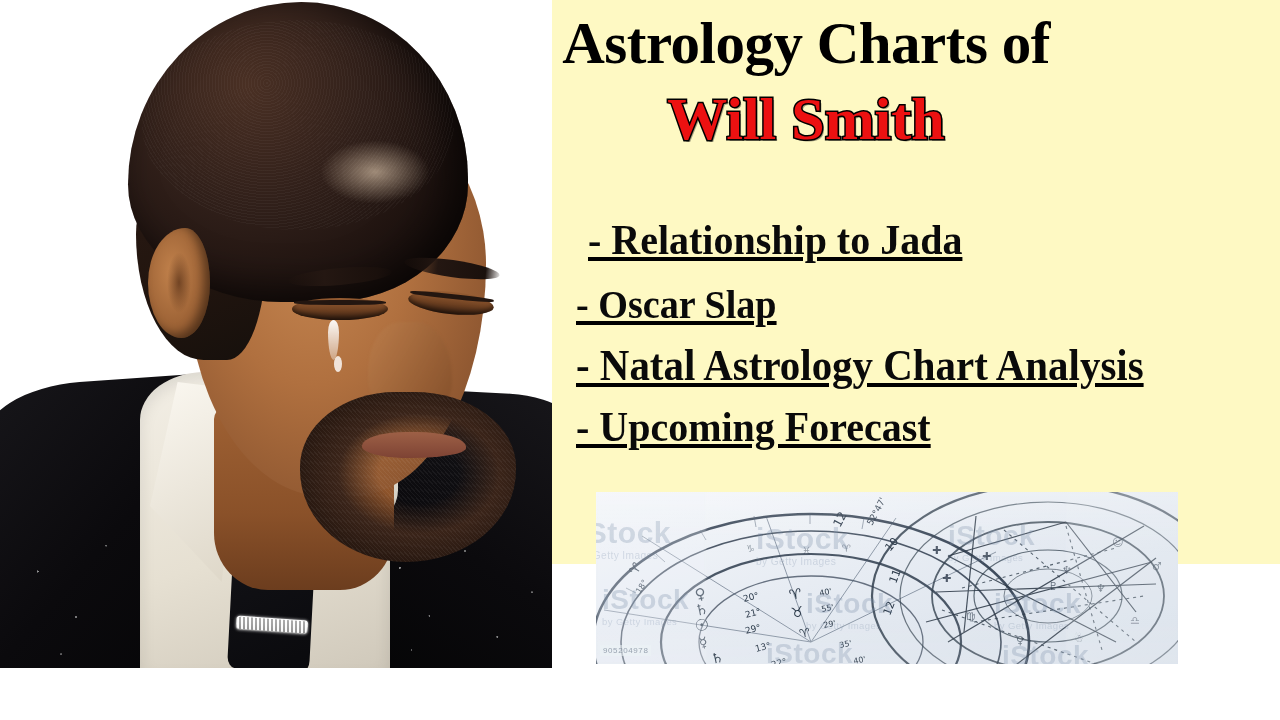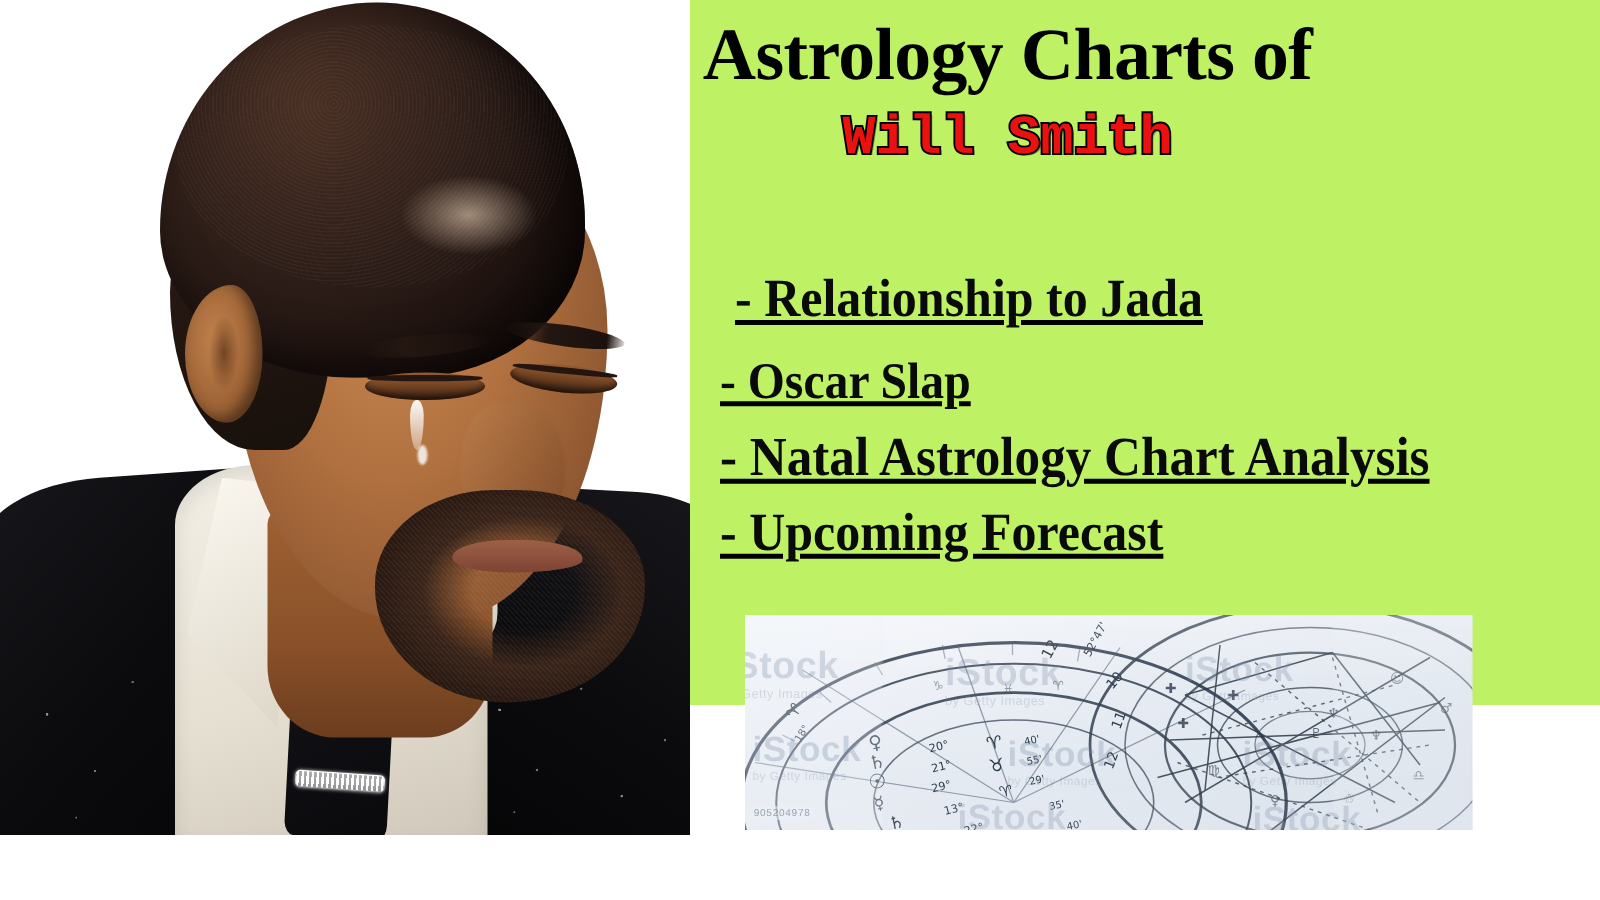--- a/index.html
+++ b/index.html
@@ -10,21 +10,21 @@
   body {
     width: 1280px;
     height: 720px;
     overflow: hidden;
     font-family: "Liberation Serif", serif;
   }
   #slide {
     position: relative;
     width: 1280px;
     height: 564px;
-    background: #bef264;
+    background: #fef9c3;
   }
 
   
   .photo-wrap {
     position: absolute;
     left: 0px;
     top: 0px;
     width: 552px;
     height: 668px;
     overflow: hidden;
@@ -327,29 +327,28 @@
     color: #000000;
     letter-spacing: -0.5px;
     white-space: nowrap;
   }
   .title-line2 {
     position: absolute;
     left: 486px;
     top: 88px;
     width: 640px;
     text-align: center;
-    font-size: 44px;
+    font-size: 60px;
     font-weight: bold;
     line-height: 1.06;
     color: #ec1111;
     white-space: nowrap;
     -webkit-text-stroke: 3px #000000;
     paint-order: stroke fill;
     text-shadow: 2px 2px 0 rgba(0,0,0,.35);
-    font-family: Liberation Mono, monospace;
   }
 
   .bullets {
     position: absolute;
     left: 576px;
     top: 218px;
     width: 700px;
     text-decoration: underline;
   }
   .bullet {

